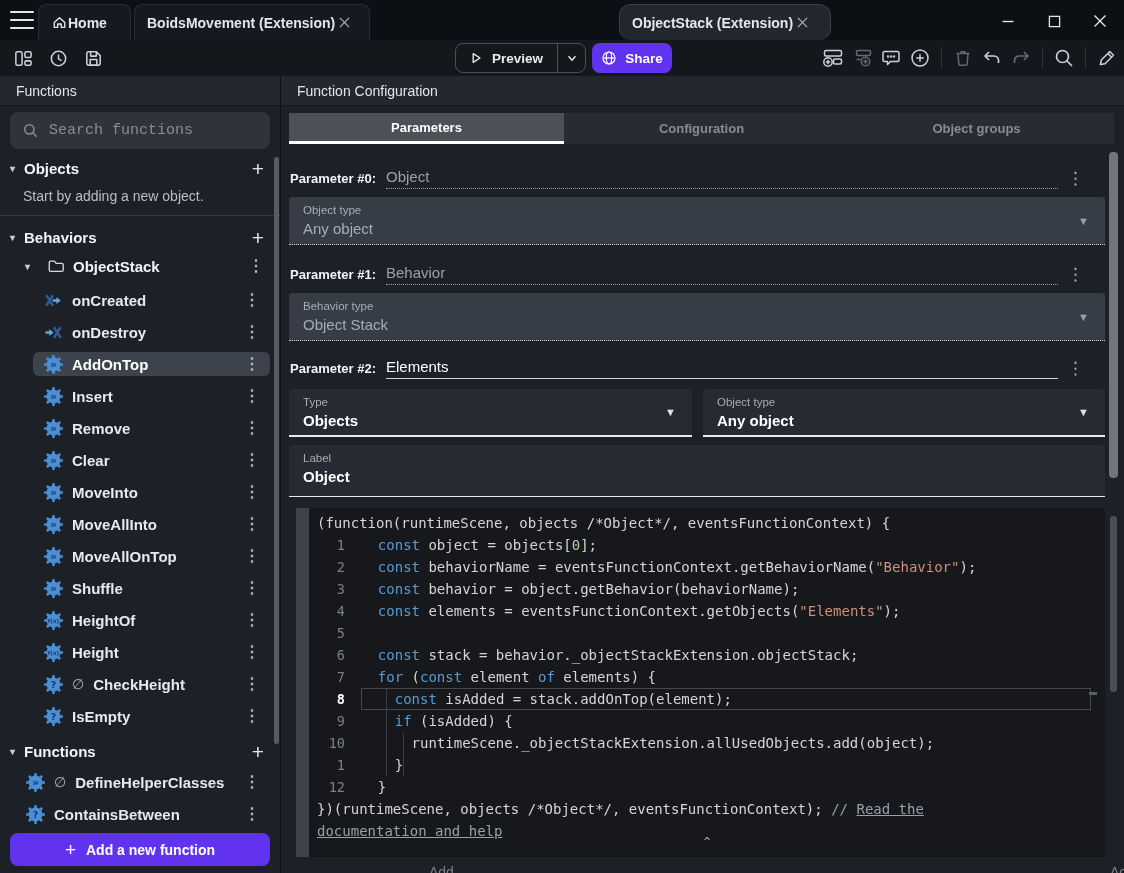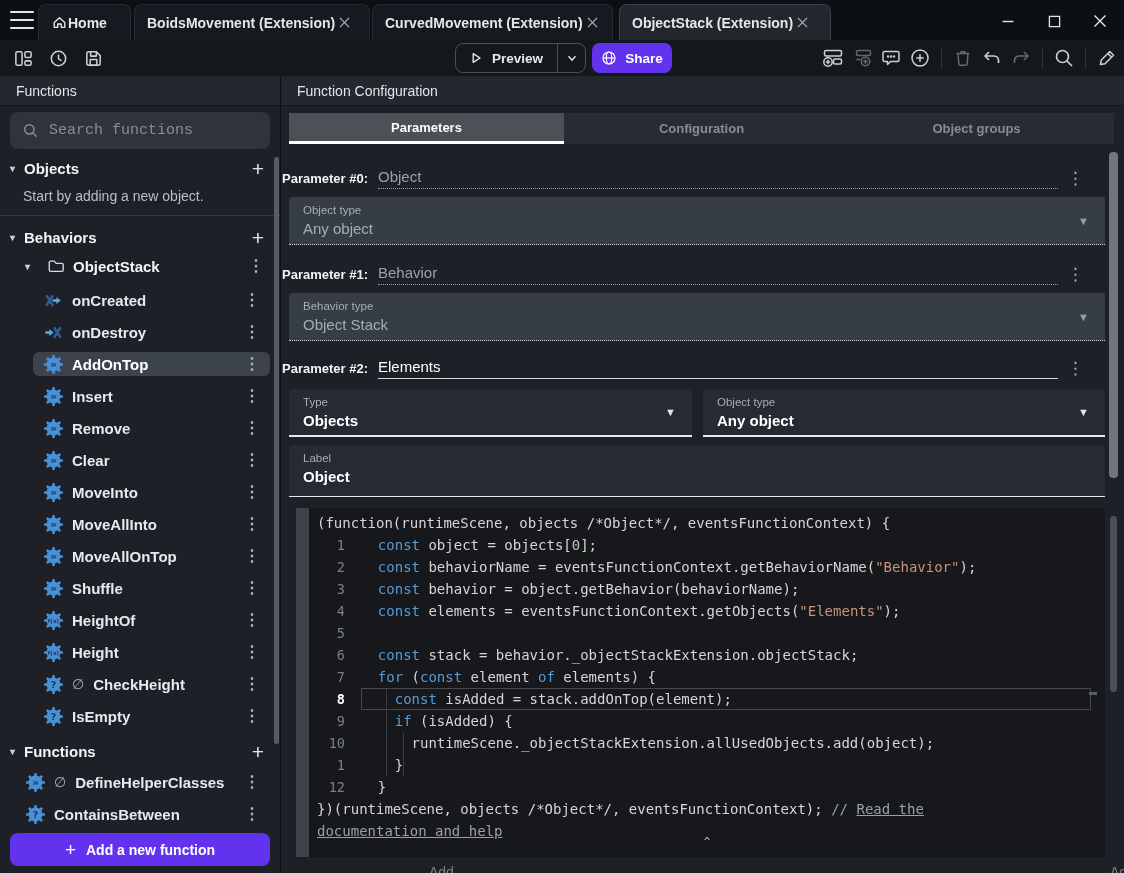--- a/index.html
+++ b/index.html
@@ -5,21 +5,21 @@
   *{margin:0;padding:0;box-sizing:border-box;}
   html,body{width:1124px;height:873px;}
   body{position:relative;overflow:hidden;background:#1d2127;font-family:"Liberation Sans",sans-serif;color:#e8ebef;}
   svg{display:block;}
 
   
   .tabbar{position:absolute;top:0;left:0;right:0;height:40px;background:#0c0f13;}
   .hamburger{position:absolute;left:10px;top:11px;width:24px;height:18px;display:flex;flex-direction:column;justify-content:space-between;cursor:pointer;}
   .hamburger span{display:block;height:2.4px;background:#e4e7ea;border-radius:1px;}
   .tab{position:absolute;top:4px;height:36px;border-radius:8px 8px 0 0;display:flex;align-items:center;padding:0 12px;background:#161a20;border:1px solid #272c33;border-bottom:none;font-size:14px;font-weight:600;color:#e4e7ea;cursor:pointer;white-space:nowrap;overflow:hidden;}
-  .tab.active{background:#22262d;border-color:#3c414a;}
+  .tab.active{background:#22262d;border-color:#3c414a;border-radius:12px;}
   .tab .close{margin-left:4px;opacity:.85;}
   .wctrl{position:absolute;top:9px;width:24px;height:24px;display:flex;align-items:center;justify-content:center;cursor:pointer;}
 
   
   .toolbar{position:absolute;top:40px;left:0;right:0;height:36px;background:#14171c;}
   .tb-left{position:absolute;left:12px;top:7px;display:flex;gap:13px;align-items:center;}
   .tbicon{width:22px;height:22px;display:flex;align-items:center;justify-content:center;cursor:pointer;}
   .preview-btn{position:absolute;left:455px;top:3px;height:30px;display:flex;align-items:stretch;border:1px solid #4a5058;border-radius:8px;color:#e8ebef;cursor:pointer;}
   .preview-main{display:flex;align-items:center;gap:8px;padding:0 14px 0 12px;font-size:13.5px;font-weight:700;}
   .preview-arrow{width:28px;display:flex;align-items:center;justify-content:center;border-left:1px solid #4a5058;}
@@ -50,21 +50,21 @@
   .folder .menu{margin-right:-6px;}
   .add-btn{position:absolute;left:10px;bottom:7px;width:260px;height:33px;background:#6133ee;border-radius:8px;display:flex;align-items:center;justify-content:center;gap:10px;font-weight:700;font-size:14px;color:#fff;cursor:pointer;}
   .add-btn .pl{font-size:19px;font-weight:400;}
   .side-scroll{position:absolute;right:1px;top:81px;width:5px;height:587px;background:#565c64;border-radius:3px;}
 
   
   .main{position:absolute;top:76px;left:281px;right:0;bottom:0;background:#1d2127;overflow:hidden;}
   .mtabs{position:absolute;left:8px;right:10px;top:37px;height:31px;display:flex;background:#272c33;}
   .mtab{flex:1;display:flex;align-items:center;justify-content:center;font-size:13px;font-weight:700;color:#868d95;cursor:pointer;}
   .mtab.active{background:#4c5158;color:#fff;border-bottom:3px solid #fff;}
-  .prow{position:absolute;left:1px;right:66px;height:32px;display:flex;align-items:center;}
+  .prow{position:absolute;left:9px;right:66px;height:32px;display:flex;align-items:center;}
   .plabel{font-size:13px;font-weight:700;color:#f2f4f6;margin-right:10px;white-space:nowrap;}
   .pname{flex:1;font-size:15px;padding-bottom:3px;}
   .pname.dis{color:#9ba1a9;border-bottom:1px dotted #9aa0a8;}
   .pname.en{color:#fff;border-bottom:1px solid #cfd4d9;}
   .pmenu{position:absolute;color:#b0b6bd;font-size:17px;cursor:pointer;padding:2px 6px;}
   .field{position:absolute;left:8px;right:19px;height:48px;border-radius:3px 3px 0 0;cursor:pointer;}
   .field.dis{background:#373d46;border-bottom:1px dotted #cdd2d7;}
   .field.en{background:#262b33;border-bottom:2px solid #e6eaee;}
   .f-label{position:absolute;left:14px;top:7px;font-size:11.5px;color:#a6adb5;}
   .f-value{position:absolute;left:14px;top:23px;font-size:15px;}
@@ -116,28 +116,20 @@
 
   <div class="tab" style="left:134px;width:236px;">
     <span>BoidsMovement (Extension)</span>
     <span class="close">
         <svg width="11" height="11" viewBox="0 0 12 12" stroke="#c3c8ce" stroke-width="1.4">
           <path d="M1 1 L11 11 M11 1 L1 11"></path>
         </svg>
       </span>
   </div>
 
-  <div class="tab" style="left:372px;width:241px;">
-    <span>CurvedMovement (Extension)</span>
-    <span class="close">
-        <svg width="11" height="11" viewBox="0 0 12 12" stroke="#c3c8ce" stroke-width="1.4">
-          <path d="M1 1 L11 11 M11 1 L1 11"></path>
-        </svg>
-      </span>
-  </div>
 
   <div class="tab active" style="left:619px;width:212px;">
     <span>ObjectStack (Extension)</span>
     <span class="close">
         <svg width="11" height="11" viewBox="0 0 12 12" stroke="#c3c8ce" stroke-width="1.4">
           <path d="M1 1 L11 11 M11 1 L1 11"></path>
         </svg>
       </span>
   </div>
 

